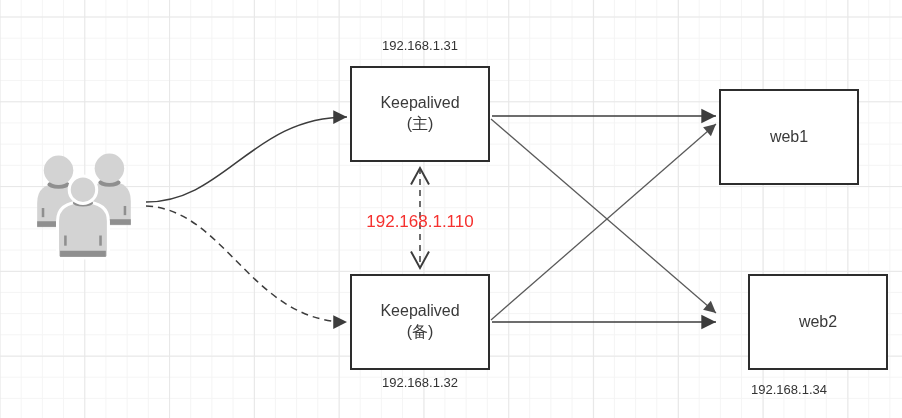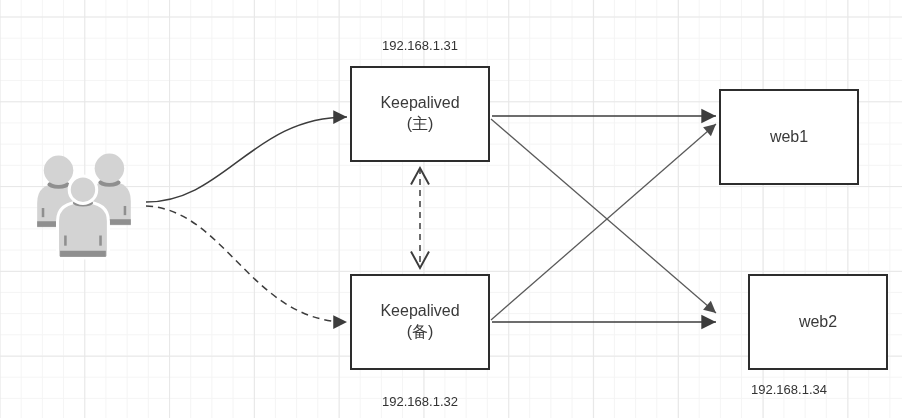--- a/index.html
+++ b/index.html
@@ -29,21 +29,21 @@
   #node-keepalived-master{left:350px;top:66px;}
   #node-keepalived-backup{left:350px;top:274px;}
   #node-web1{left:719px;top:66px;margin-top:23px;}
   #node-web2{left:748px;top:274px;}
   .ip-label{
     position:absolute;width:140px;text-align:center;
     font-size:13px;color:#333333;white-space:nowrap;
   }
   #ip-master{left:350px;top:38px;}
   #ip-web1{left:719px;top:38px;}
-  #ip-backup{left:350px;top:394px;}
+  #ip-backup{left:350px;top:375px;}
   #ip-web2{left:719px;top:375px;margin-top:7px;}
   .vip-label{
     position:absolute;left:347px;top:212px;width:146px;text-align:center;
     font-size:17px;color:#f5302e;white-space:nowrap;
   }
 </style>
 </head>
 <body>
 
 <div class="canvas">
@@ -121,14 +121,15 @@
   </div>
 
   <div class="node" id="node-web2">
     <div>web2</div>
   </div>
 
   <div class="ip-label" id="ip-master">192.168.1.31</div>
   <div class="ip-label" id="ip-backup">192.168.1.32</div>
   <div class="ip-label" id="ip-web2">192.168.1.34</div>
 
+  <div class="vip-label">192.168.1.110</div>
 
 </div>
 
 </body></html>

